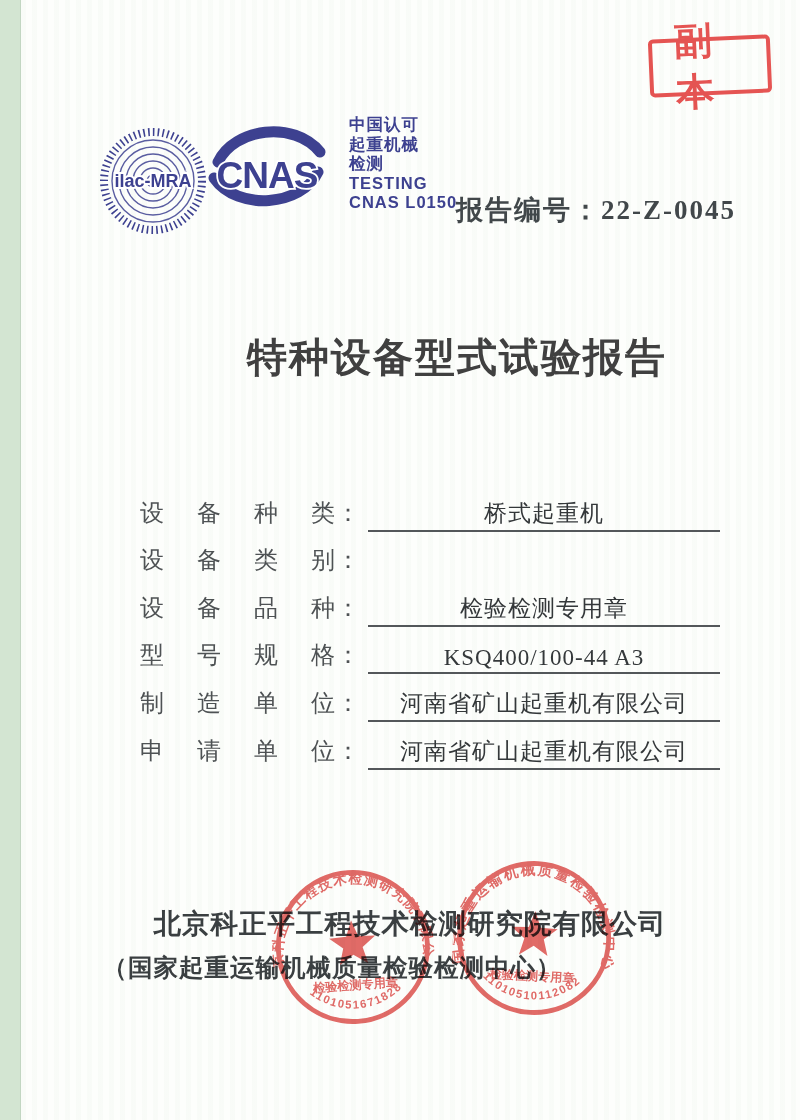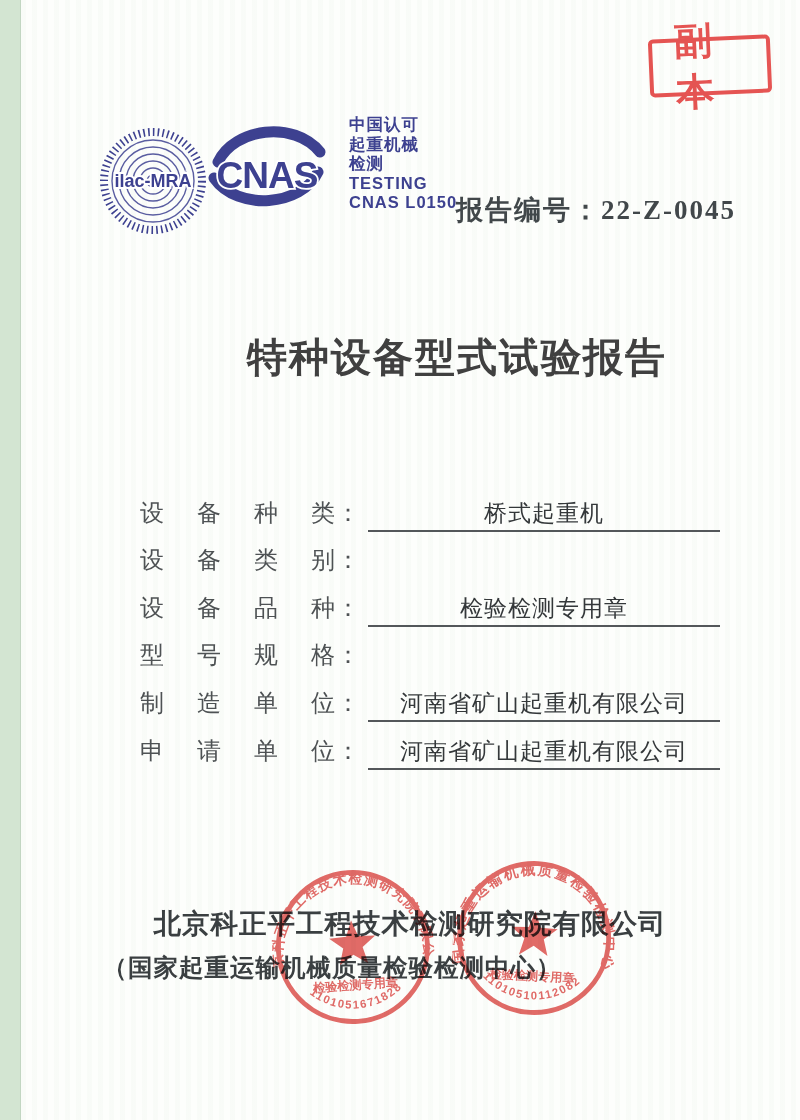--- a/index.html
+++ b/index.html
@@ -133,20 +133,21 @@
     <span class="field-colon">：</span>
   </div>
   <div class="field-row">
     <span class="field-label">设备品种</span>
     <span class="field-colon">：</span>
     <span class="field-value-box">检验检测专用章</span>
   </div>
   <div class="field-row">
     <span class="field-label">型号规格</span>
     <span class="field-colon">：</span>
+    <span class="field-value-box">KSQ400/100-44 A3</span>
   </div>
   <div class="field-row">
     <span class="field-label">制造单位</span>
     <span class="field-colon">：</span>
     <span class="field-value-box">河南省矿山起重机有限公司</span>
   </div>
   <div class="field-row">
     <span class="field-label">申请单位</span>
     <span class="field-colon">：</span>
     <span class="field-value-box">河南省矿山起重机有限公司</span>

